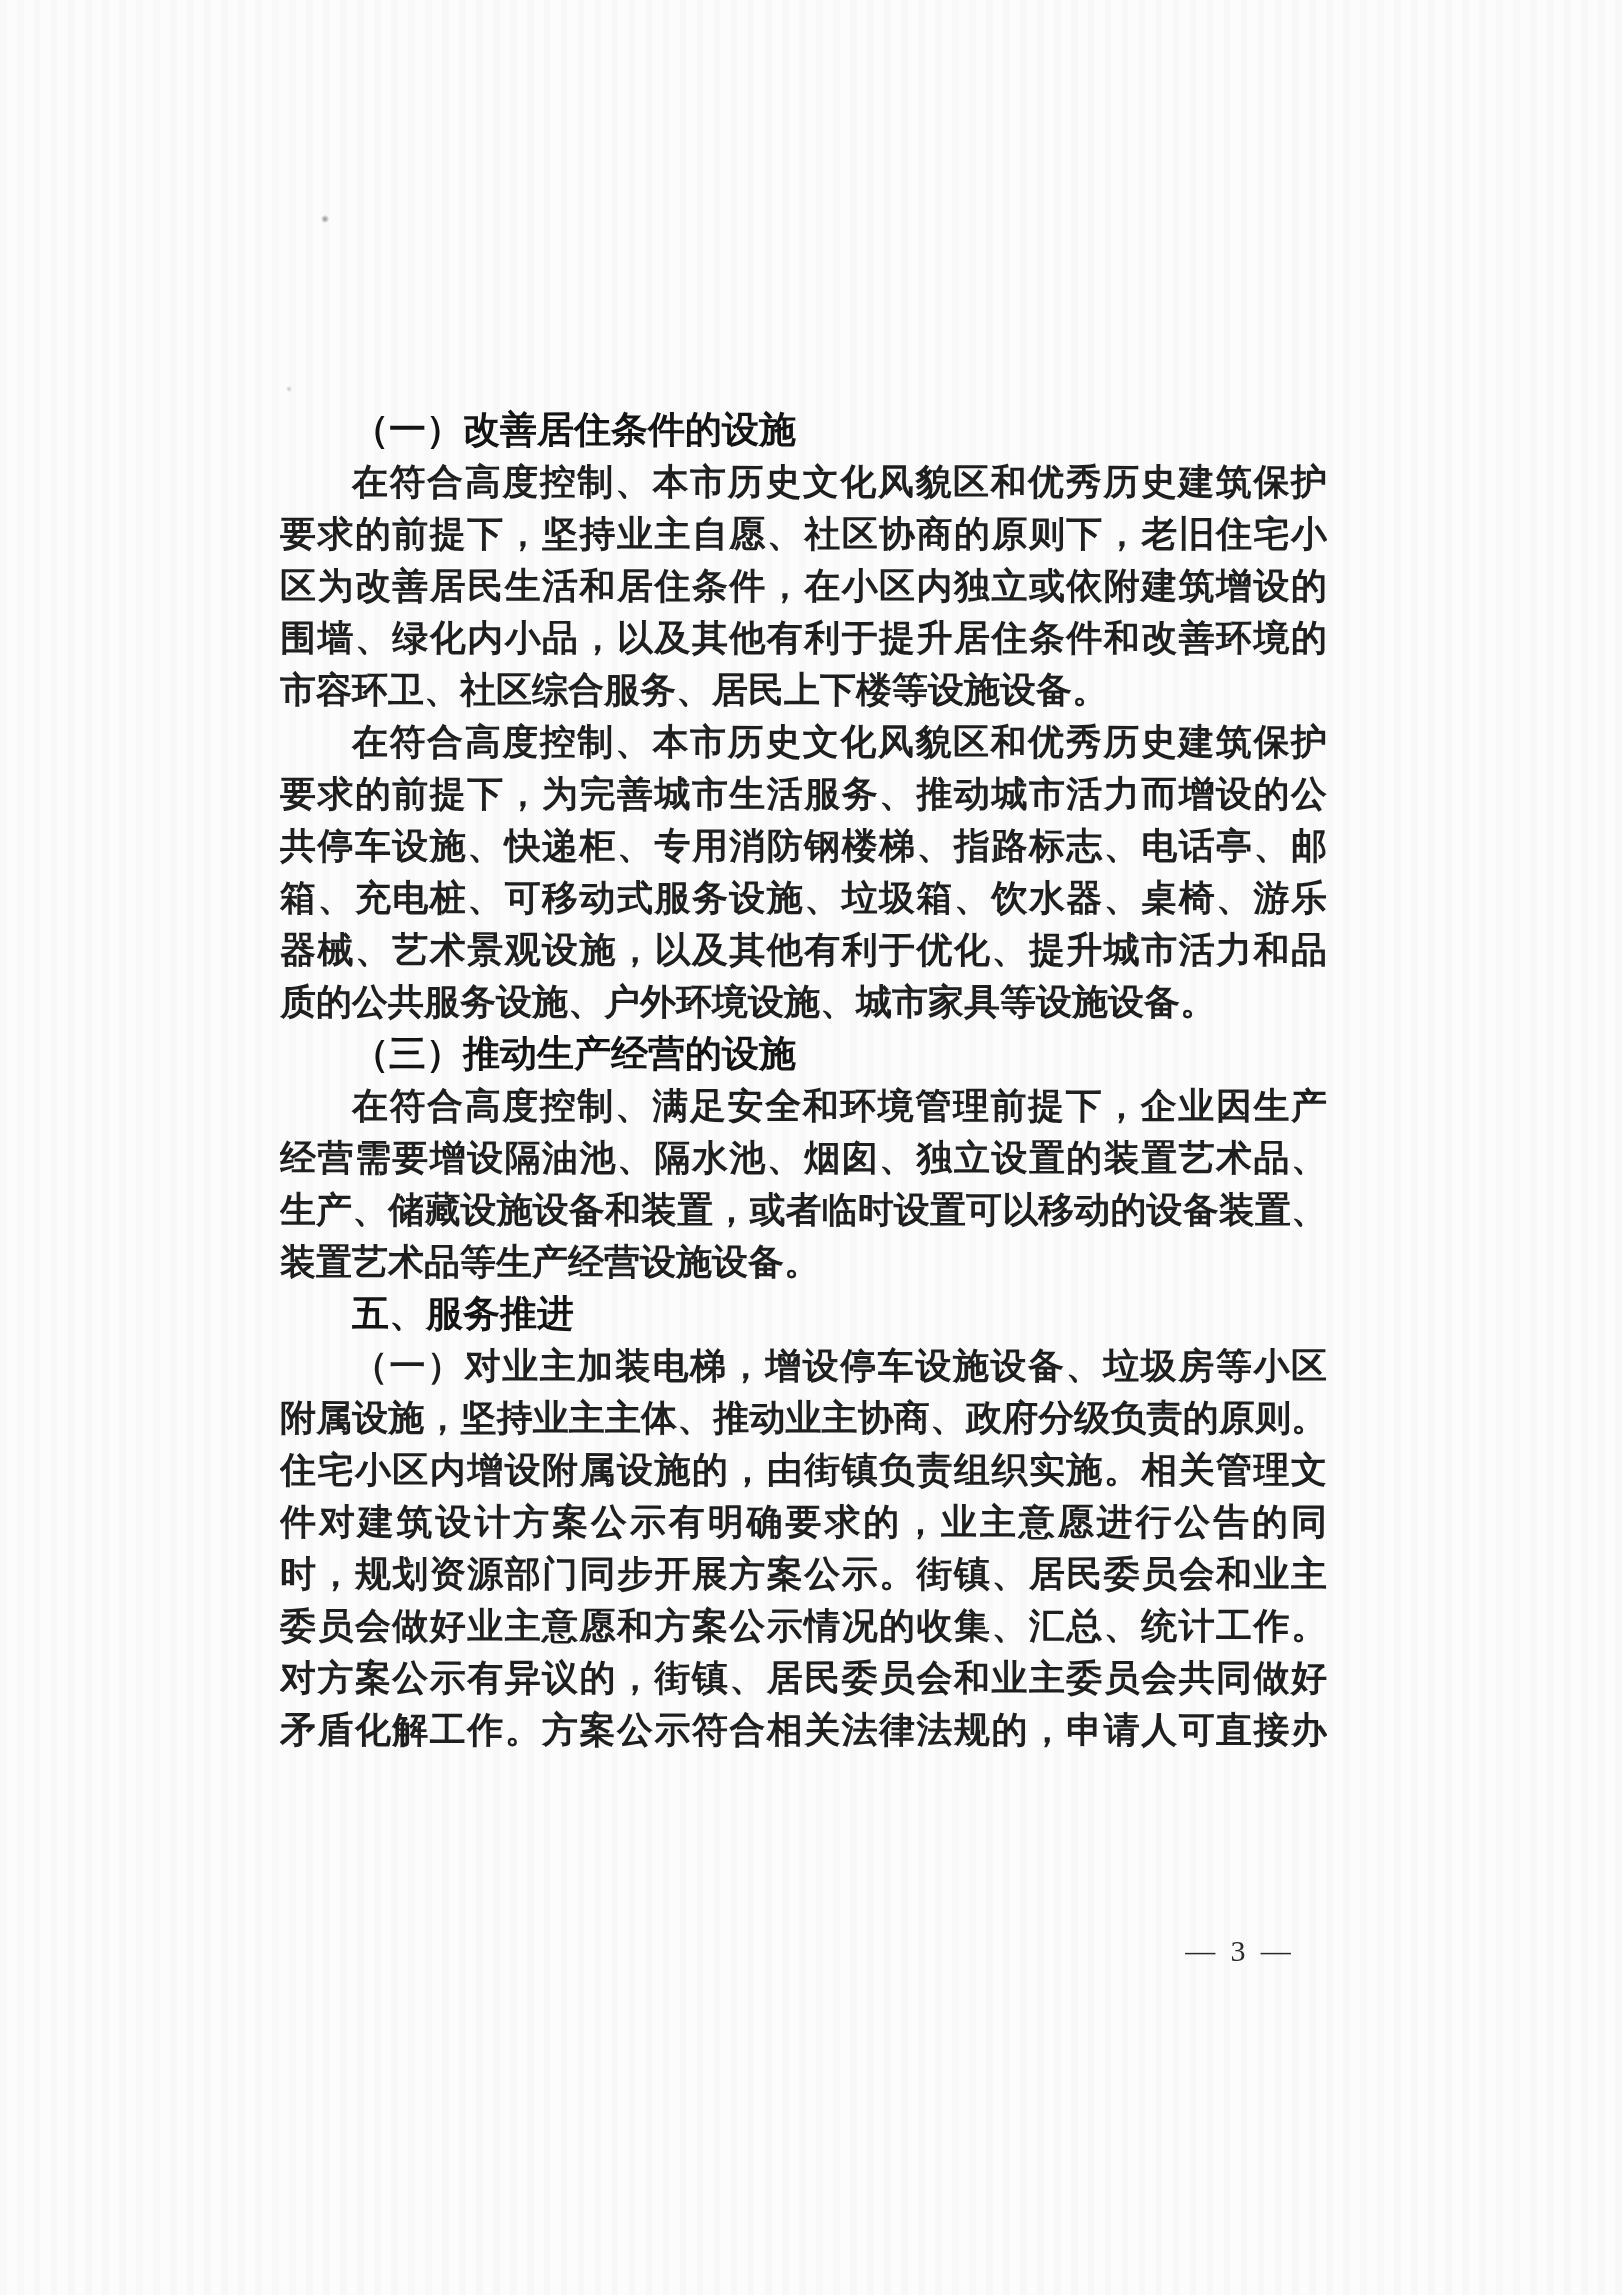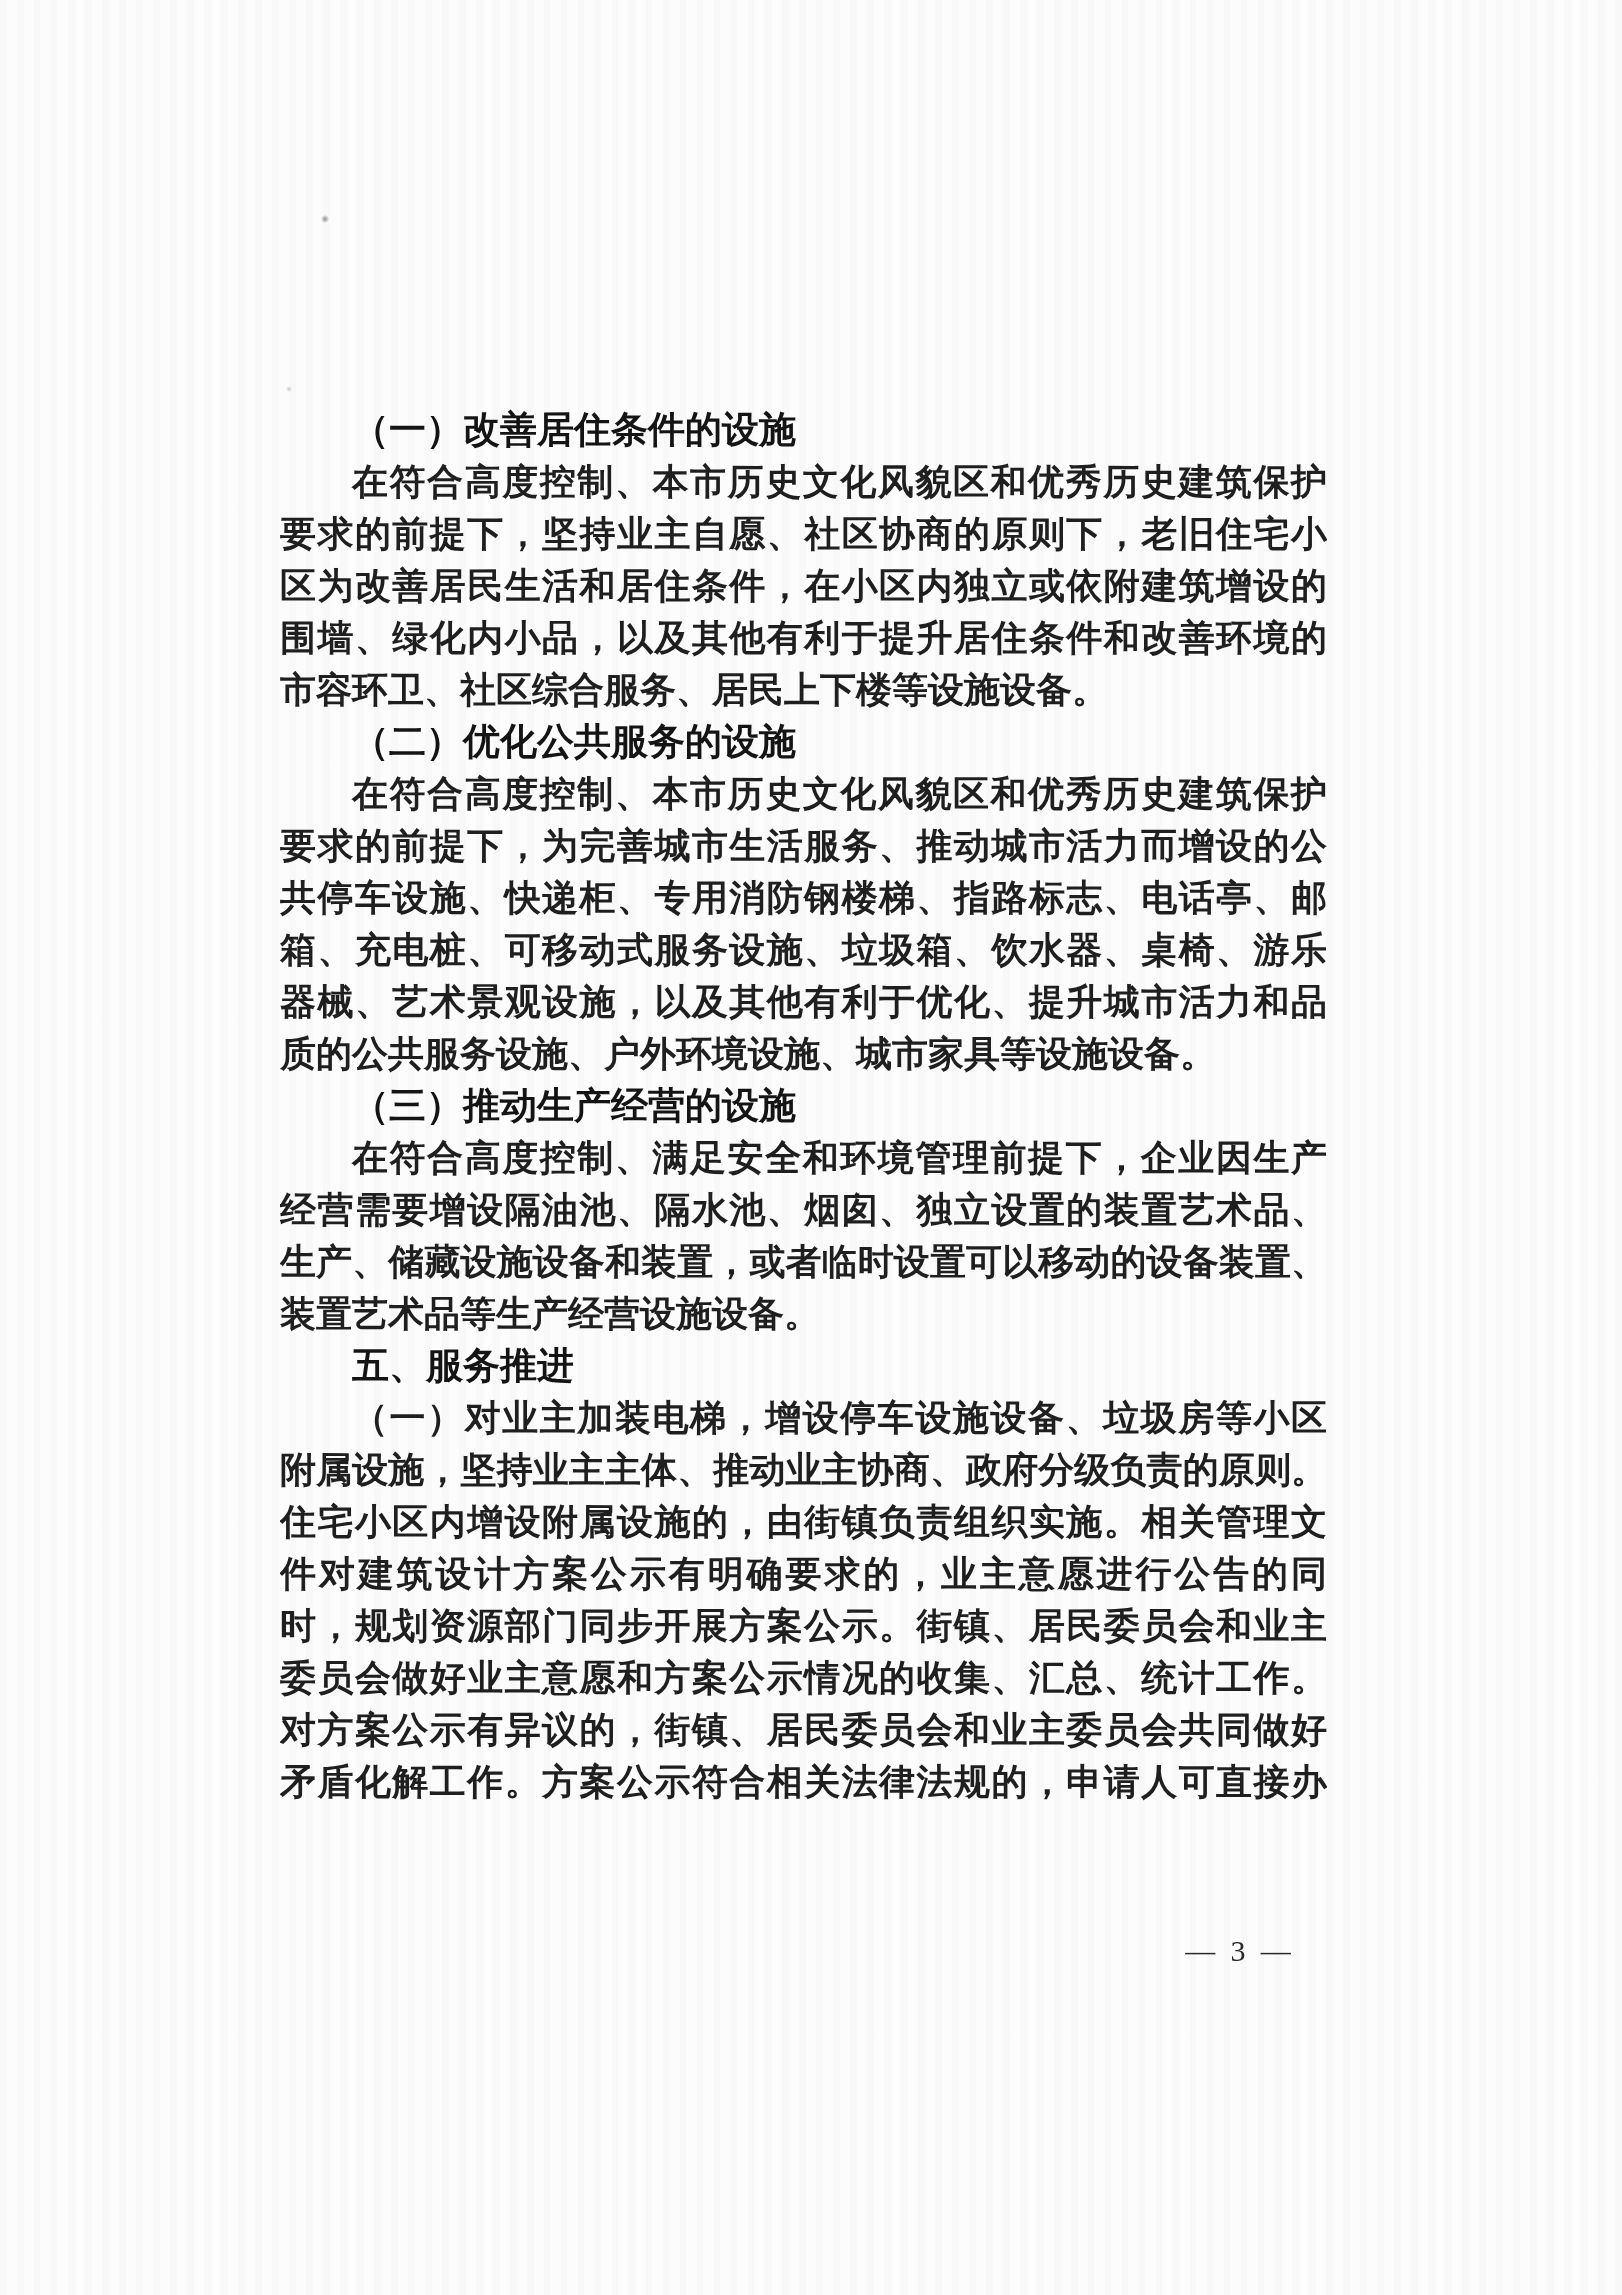--- a/index.html
+++ b/index.html
@@ -97,21 +97,20 @@
   <span class="speck speck-1"></span>
   <span class="speck speck-2"></span>
 
   <div class="text-block">
       <div class="line heading">（一）改善居住条件的设施</div>
       <div class="line first">在符合高度控制、本市历史文化风貌区和优秀历史建筑保护</div>
       <div class="line full">要求的前提下，坚持业主自愿、社区协商的原则下，老旧住宅小</div>
       <div class="line full">区为改善居民生活和居住条件，在小区内独立或依附建筑增设的</div>
       <div class="line full">围墙、绿化内小品，以及其他有利于提升居住条件和改善环境的</div>
       <div class="line last">市容环卫、社区综合服务、居民上下楼等设施设备。</div>
-      <div class="line heading">（二）优化公共服务的设施</div>
       <div class="line first">在符合高度控制、本市历史文化风貌区和优秀历史建筑保护</div>
       <div class="line full">要求的前提下，为完善城市生活服务、推动城市活力而增设的公</div>
       <div class="line full">共停车设施、快递柜、专用消防钢楼梯、指路标志、电话亭、邮</div>
       <div class="line full">箱、充电桩、可移动式服务设施、垃圾箱、饮水器、桌椅、游乐</div>
       <div class="line full">器械、艺术景观设施，以及其他有利于优化、提升城市活力和品</div>
       <div class="line last">质的公共服务设施、户外环境设施、城市家具等设施设备。</div>
       <div class="line heading">（三）推动生产经营的设施</div>
       <div class="line first">在符合高度控制、满足安全和环境管理前提下，企业因生产</div>
       <div class="line full">经营需要增设隔油池、隔水池、烟囱、独立设置的装置艺术品、</div>
       <div class="line full">生产、储藏设施设备和装置，或者临时设置可以移动的设备装置、</div>

